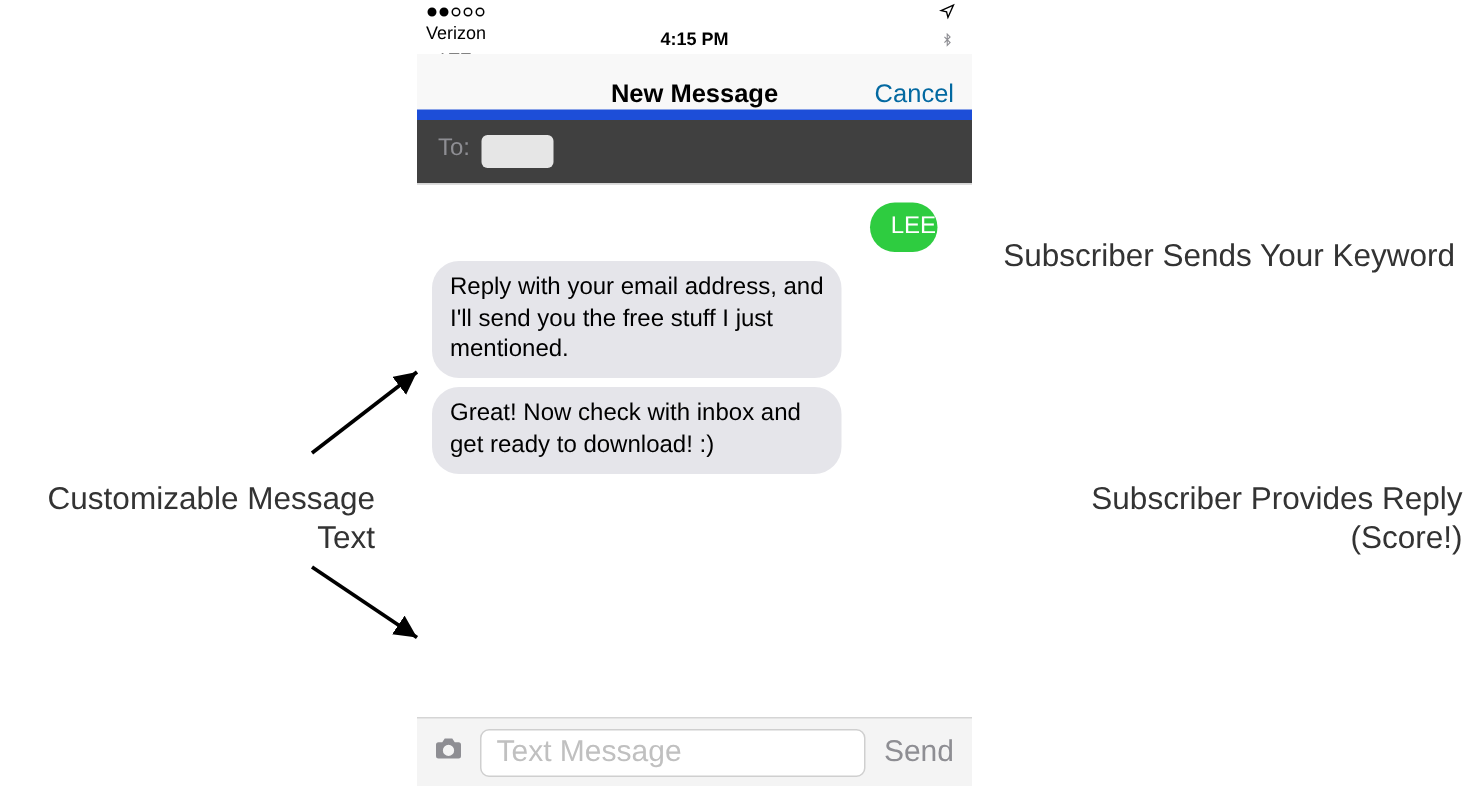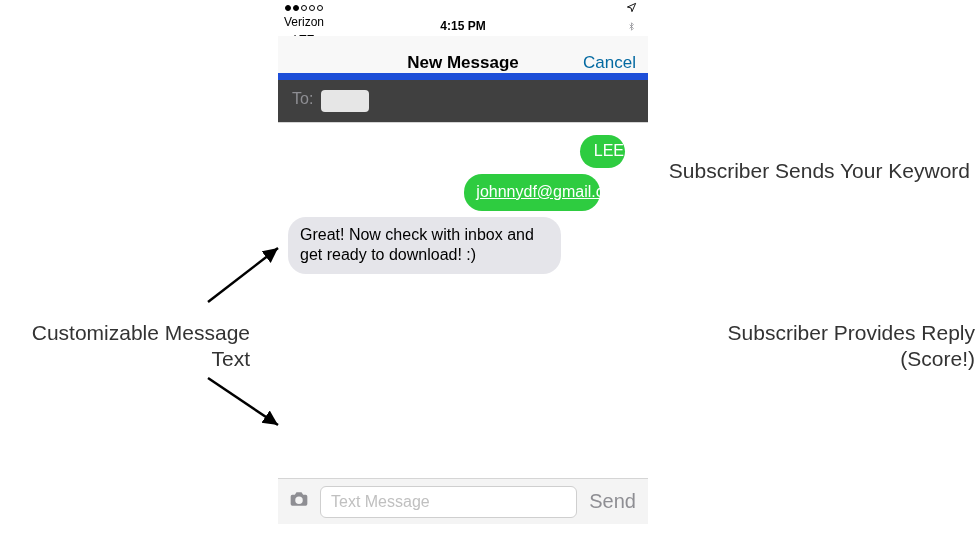--- a/index.html
+++ b/index.html
@@ -112,21 +112,21 @@
     padding: 0 8px;
   }
   .camera-icon { color: #8e8e93; font-size: 22px; }
   .compose-input {
     flex: 1;
     height: 32px;
     border: 1px solid #cfcfcf;
     border-radius: 6px;
     background: #fff;
     padding: 0 10px;
-    font-size: 16px;
+    font-size: 20px;
     color: #c0c0c0;
     display: flex; align-items: center;
   }
   .send-btn { color: #8e8e93; font-size: 20px; padding: 0 4px; }
 
   
   .annot {
     position: absolute;
     font-size: 21px;
     font-weight: 300;
@@ -181,22 +181,22 @@
 
   <div class="to-row">
     <span class="to-label">To:</span>
     <span class="to-pill"></span>
   </div>
 
   <div class="messages">
     <div class="row-out">
       <div class="bubble out small">LEE</div>
     </div>
-    <div class="row-out">
-      <div class="bubble out underline">johnnydf@gmail.com</div>
+    <div class="row-in">
+      <div class="bubble in">Reply with your email address, and I'll send you the free stuff I just mentioned.</div>
     </div>
     <div class="row-in">
       <div class="bubble in">Great!  Now check with inbox and get ready to download! :)</div>
     </div>
   </div>
 
   <div class="compose">
     <span class="camera-icon">
       <svg width="26" height="20" viewBox="0 0 24 24">
           <path fill="#8e8e93" d="M4 7h3l2-3h6l2 3h3a2 2 0 0 1 2 2v9a2 2 0 0 1-2 2H4a2 2 0 0 1-2-2V9a2 2 0 0 1 2-2zm8 2a4.5 4.5 0 1 0 0 9 4.5 4.5 0 0 0 0-9z"></path>

